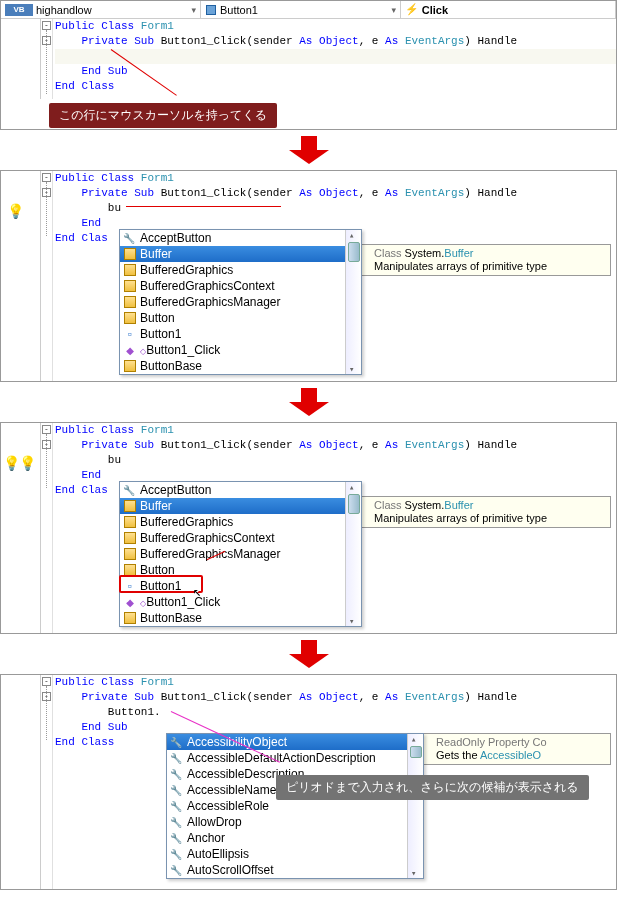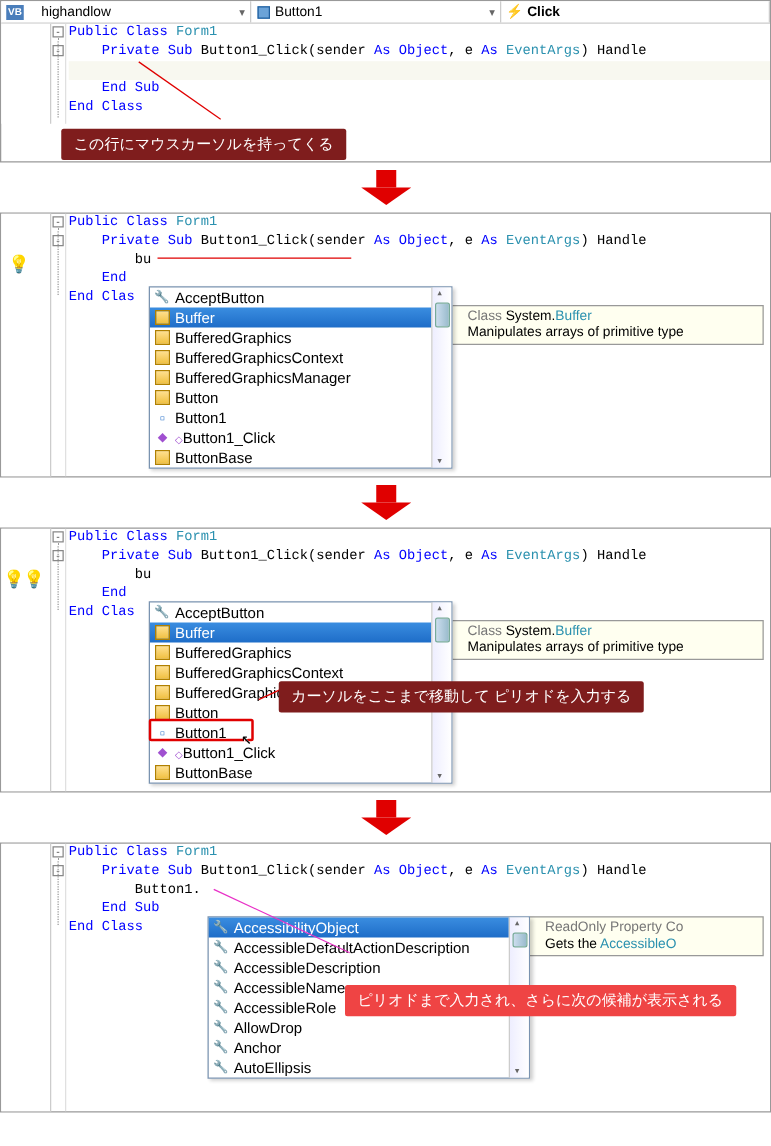--- a/index.html
+++ b/index.html
@@ -6,21 +6,21 @@
   body { font-family: "MS Gothic", "Consolas", monospace; font-size: 12px; background: #fff; width: 617px; }
   
   .panel { border: 1px solid #999; margin-bottom: 4px; background: #fff; }
   
   .toolbar { display: flex; border-bottom: 1px solid #ccc; background: #fff; height: 18px; }
   .toolbar-item { display: flex; align-items: center; padding: 0 4px; border-right: 1px solid #ccc; font-size: 11px; font-family: Arial, sans-serif; }
   .toolbar-item.w1 { width: 200px; }
   .toolbar-item.w2 { width: 200px; }
   .toolbar-item.w3 { flex: 1; }
   .toolbar-arrow { margin-left: auto; color: #666; font-size: 9px; }
-  .vb-icon { display: inline-block; width: 14px; height: 12px; background: #4a7ebb; color: #fff; font-size: 8px; text-align: center; line-height: 12px; margin-right: 14px; font-weight: bold; }
+  .vb-icon { display: inline-block; width: 28px; height: 12px; background: #4a7ebb; color: #fff; font-size: 8px; text-align: center; line-height: 12px; margin-right: 3px; font-weight: bold; }
   .bolt-icon { color: #f0a020; margin-right: 3px; font-weight: bold; }
   .cube-icon { display: inline-block; width: 12px; height: 12px; margin-right: 3px; position: relative; }
   .cube-icon::before { content: ""; position: absolute; width: 8px; height: 8px; background: #6ba3d8; border: 1px solid #2060a0; top: 1px; left: 1px; }
   
   .code-area { display: flex; position: relative; }
   .gutter { width: 40px; border-right: 1px solid #ccc; background: #fff; position: relative; }
   .outline-col { width: 12px; border-right: 1px solid #e0e0e0; position: relative; }
   .outline-box { position: absolute; width: 9px; height: 9px; border: 1px solid #888; background: #fff; font-size: 8px; text-align: center; line-height: 7px; color: #444; left: 1px; }
   .outline-line { position: absolute; border-left: 1px dotted #999; width: 0; left: 5px; }
   
@@ -29,21 +29,21 @@
   .code-line.bg-highlight { background: #fff; }
   .kw { color: #0000ff; }
   .cls { color: #2b91af; }
   
   .bulb { position: absolute; left: 6px; color: #f0c000; font-size: 14px; }
   .bulb.yellow { color: #f0c000; }
   .bulb.orange { color: #e08000; }
   
   .callout { position: absolute; padding: 4px 10px; color: #fff; font-size: 12px; font-family: "Meiryo", "MS PGothic", sans-serif; border-radius: 2px; white-space: nowrap; z-index: 20; }
   .callout.red { background: #7f1d1d; }
-  .callout.magenta { background: #ef4444; margin-top: 13px; }
+  .callout.magenta { background: #737373; }
   .callout .bold { font-weight: bold; }
   .callout-line { position: absolute; height: 1px; z-index: 19; }
   .callout-line.red { background: #e00000; }
   .callout-line.magenta { background: #e831c7; }
   
   .red-arrow-down { width: 40px; height: 28px; margin: 6px auto; position: relative; }
   .red-arrow-down::before { content: ""; position: absolute; top: 0; left: 12px; width: 16px; height: 14px; background: #e00000; }
   .red-arrow-down::after { content: ""; position: absolute; top: 14px; left: 0; border-left: 20px solid transparent; border-right: 20px solid transparent; border-top: 14px solid #e00000; }
   
   .intellisense { position: absolute; border: 1px solid #7a93b0; background: #fff; display: flex; z-index: 10; box-shadow: 2px 2px 3px rgba(0,0,0,0.2); }
@@ -254,21 +254,20 @@
 
   <div class="tooltip-box" style="top:73px; left:360px; width:250px;">
     <div><span class="gray">Class </span><span>System.</span><span class="link">Buffer</span></div>
     <div>Manipulates arrays of primitive type</div>
   </div>
 
   <div class="red-box-highlight" style="top:152px; left:118px; width:84px; height:18px;"></div>
   <span class="cursor-arrow" style="top:160px; left:192px;">↖</span>
 
   <div class="callout-line red" style="top:132px; left:205px; width:20px; transform:rotate(-25deg);"></div>
-  <div class="callout red" style="top:122px; left:222px;">カーソルをここまで移動して ピリオドを入力する</div>
 </div>
 
 <div class="red-arrow-down"></div>
 
 <div class="panel" style="height:216px; position:relative;">
   <div class="code-area" style="height:214px;">
     <div class="gutter"></div>
     <div class="outline-col">
       <div class="outline-box" style="top:2px;">-</div>
       <div class="outline-box" style="top:17px;">-</div>
@@ -310,20 +309,24 @@
           <span>AllowDrop</span>
         </div>
       <div class="intellisense-item">
           <span class="icon icon-prop"></span>
           <span>Anchor</span>
         </div>
       <div class="intellisense-item">
           <span class="icon icon-prop"></span>
           <span>AutoEllipsis</span>
         </div>
+      <div class="intellisense-item">
+          <span class="icon icon-prop"></span>
+          <span>AutoScrollOffset</span>
+        </div>
     </div>
     <div class="intellisense-scroll">
       <div class="scroll-thumb" style="top:12px; height:12px;"></div>
     </div>
   </div>
 
   <div class="tooltip-box" style="top:58px; left:422px; width:188px;">
     <div><span class="gray">ReadOnly Property Co</span></div>
     <div><span>Gets the </span><span class="link">AccessibleO</span></div>
   </div>

